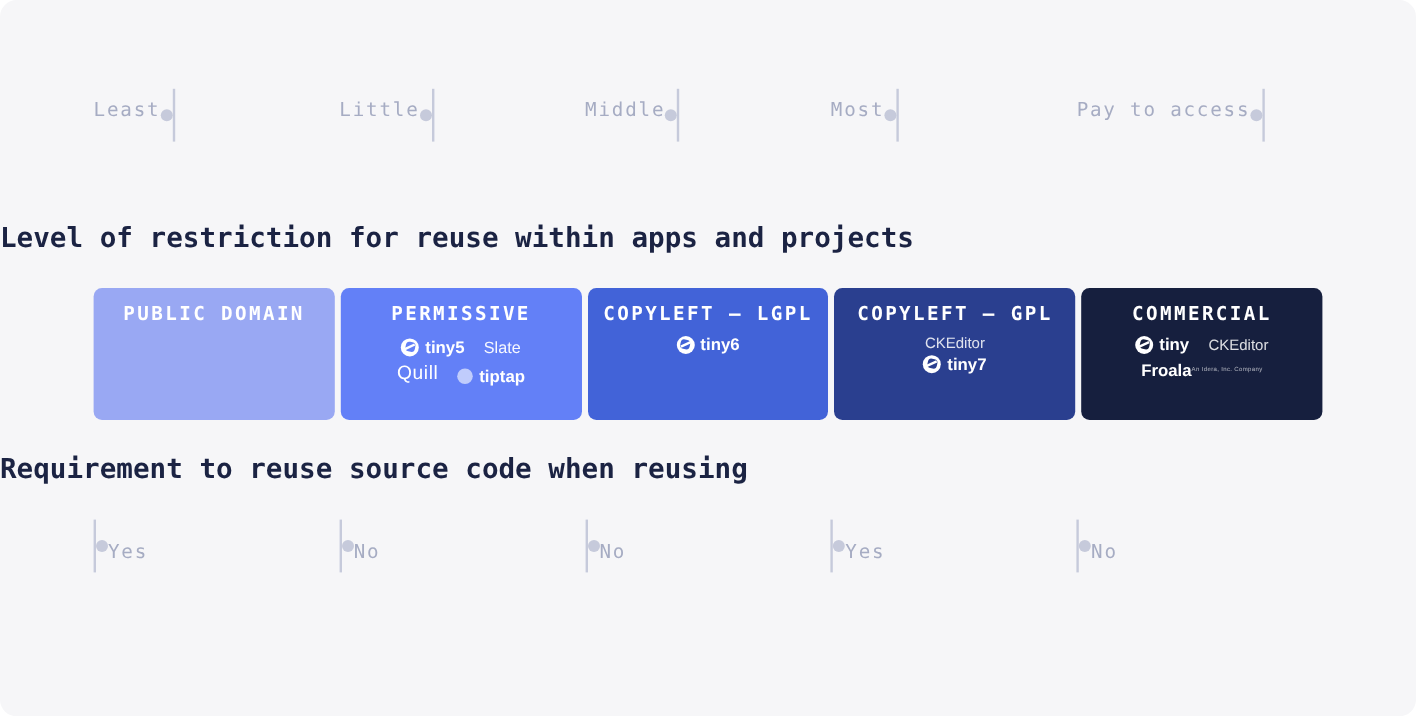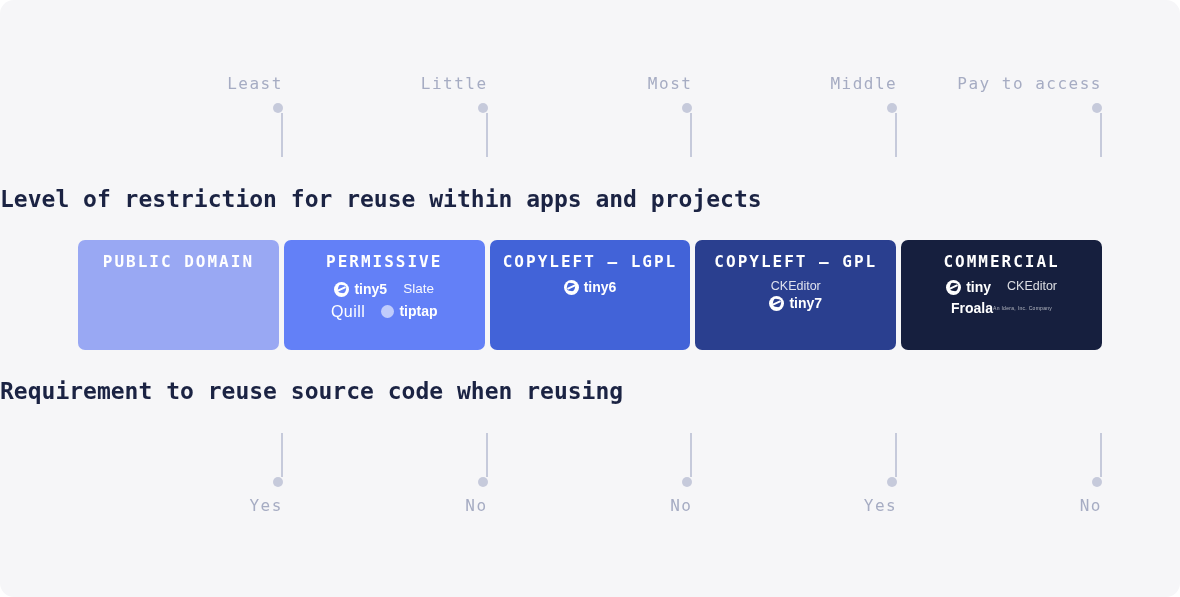--- a/index.html
+++ b/index.html
@@ -7,21 +7,21 @@
   .canvas {
     position:relative; width:1180px; height:597px;
     background:#f6f6f8; border-radius:14px; overflow:hidden;
     font-family:"DejaVu Sans Mono", monospace;
   }
 
   
   .pins { position:absolute; left:78px; width:1024px; display:flex; }
   .pins-top { top:74px; }
   .pins-bottom { top:433px; }
-  .pin { flex:1; display:flex; flex-direction:column; align-items:flex-end; }
+  .pin { flex:1; display:flex; align-items:center; }
   .pin-label { font-size:16px; letter-spacing:1.5px; color:#a6acc3; white-space:pre; }
   .pin-top .pin-label { margin-bottom:10px; }
   .pin-bottom .pin-label { margin-top:9px; }
   .pin-dot { width:10px; height:10px; border-radius:50%; background:#c6cadb; flex:none; }
   .pin-line { width:2px; height:44px; background:#c6cadb; flex:none; }
 
   
   .heading {
     position:absolute; left:0; width:100%; margin:0; text-align:left;
     font-size:23px; font-weight:bold; color:#1b2343; letter-spacing:0;
@@ -31,21 +31,21 @@
 
   
   .cards { position:absolute; top:240px; left:78px; width:1024px; height:110px; display:flex; gap:5px; }
   .card {
     flex:1; border-radius:7px; color:#fff; box-sizing:border-box;
     display:flex; flex-direction:column; align-items:center; padding-top:12px;
   }
   .card-title { font-size:16px; font-weight:bold; letter-spacing:2px; white-space:pre; }
 
   .logo-row {
-    display:flex; align-items:flex-start; justify-content:center; gap:16px;
+    display:flex; align-items:flex-end; justify-content:center; gap:16px;
     font-family:"Liberation Sans", sans-serif; color:#fff;
   }
   .logo { display:inline-flex; align-items:center; gap:5px; }
   .logo .logo-text { font-size:14px; font-weight:bold; }
 
   
   .tiny-icon { position:relative; width:15px; height:15px; border-radius:50%; background:#fff; flex:none; }
   .tiny-icon::before {
     content:""; position:absolute; left:3.5px; top:3.5px; right:3.5px; bottom:3.5px;
     background:var(--card-bg,#444); border-radius:3px; transform:rotate(12deg);
@@ -79,26 +79,26 @@
       <div class="pin-label">Least</div>
       <div class="pin-dot"></div>
       <div class="pin-line"></div>
     </div>
     <div class="pin pin-top">
       <div class="pin-label">Little</div>
       <div class="pin-dot"></div>
       <div class="pin-line"></div>
     </div>
     <div class="pin pin-top">
+      <div class="pin-label">Middle</div>
+      <div class="pin-dot"></div>
+      <div class="pin-line"></div>
+    </div>
+    <div class="pin pin-top">
       <div class="pin-label">Most</div>
-      <div class="pin-dot"></div>
-      <div class="pin-line"></div>
-    </div>
-    <div class="pin pin-top">
-      <div class="pin-label">Middle</div>
       <div class="pin-dot"></div>
       <div class="pin-line"></div>
     </div>
     <div class="pin pin-top">
       <div class="pin-label">Pay to access</div>
       <div class="pin-dot"></div>
       <div class="pin-line"></div>
     </div>
   </div>
 

